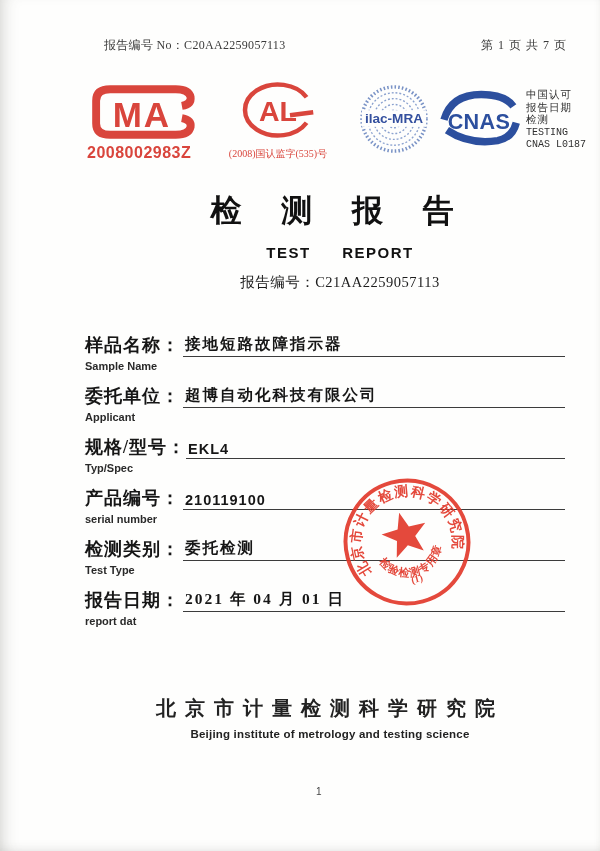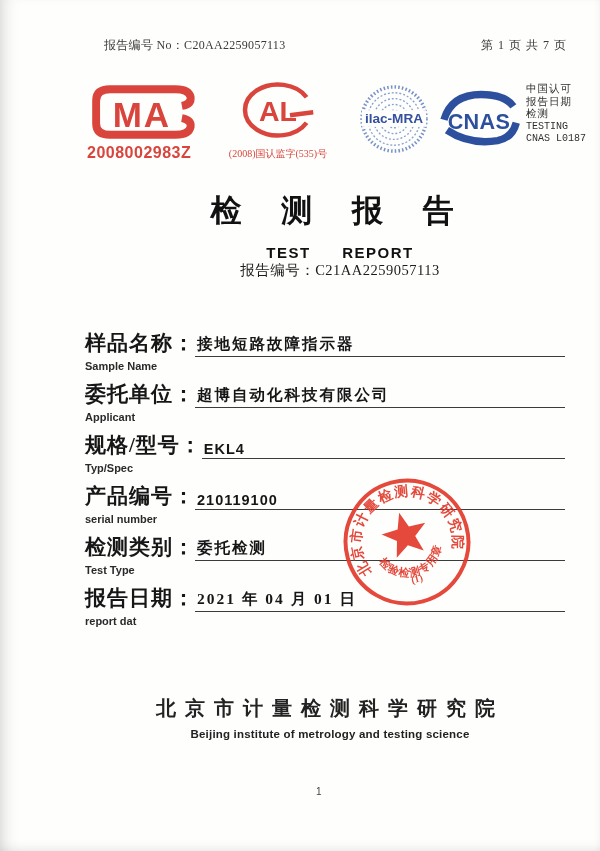--- a/index.html
+++ b/index.html
@@ -16,32 +16,32 @@
   .hdr-left .num{font-family:"Liberation Serif",serif;}
   .hdr-right{position:absolute;right:33px;top:37px;font-size:12px;color:#3a3a3a;letter-spacing:1px;}
   
   .logos{position:absolute;left:0;top:80px;width:600px;height:90px;}
   .cma{position:absolute;left:87px;top:4px;width:120px;text-align:left;}
   .cma-num{color:#d9453c;font-family:"Liberation Sans",sans-serif;font-weight:bold;font-size:16px;letter-spacing:.5px;margin-top:0;}
   .cal{position:absolute;left:222px;top:0;width:112px;text-align:center;}
   .cal-cap{color:#d9453c;font-size:10px;margin-top:3px;letter-spacing:0;white-space:nowrap;}
   .ilac{position:absolute;left:359px;top:3px;}
   .cnas{position:absolute;left:438px;top:8px;}
-  .cnas-cap{position:absolute;left:526px;top:3px;font-size:10.5px;line-height:12.5px;color:#2f2f2f;letter-spacing:1px;}
+  .cnas-cap{position:absolute;left:526px;top:9px;font-size:10.5px;line-height:12.5px;color:#2f2f2f;letter-spacing:1px;}
   .cnas-cap .mono{font-family:"Liberation Mono",monospace;font-size:10px;letter-spacing:0;}
   
   .title-wrap{position:absolute;left:110px;top:190px;width:460px;text-align:center;}
   .title-zh{font-size:31px;font-weight:bold;letter-spacing:16px;color:#111;}
   .title-en{font-family:"Liberation Sans",sans-serif;font-weight:bold;font-size:15px;letter-spacing:1.5px;word-spacing:26px;margin-top:12px;color:#111;}
-  .title-no{font-size:14.5px;color:#1c1c1c;letter-spacing:.5px;}
+  .title-no{font-size:14.5px;margin-top:12px;color:#1c1c1c;letter-spacing:.5px;}
   
   .fields{position:absolute;left:85px;top:333px;width:480px;}
   .frow{margin-bottom:10px;}
   .frow .line1{display:flex;align-items:flex-end;height:24px;}
-  .flabel{flex:0 0 98px;font-size:21px;font-weight:600;color:#161616;letter-spacing:1px;white-space:nowrap;}
+  .flabel{flex:0 0 98px;font-size:18px;font-weight:600;color:#161616;letter-spacing:1px;white-space:nowrap;}
   .fval-box{flex:1 1 auto;border-bottom:1.3px solid #3c3c3c;height:24px;display:flex;align-items:flex-end;}
   .fval{font-size:15.5px;font-weight:600;color:#161616;letter-spacing:2px;padding:0 0 1px 2px;white-space:nowrap;}
   .fval.sans{font-family:"Liberation Sans",sans-serif;font-weight:bold;letter-spacing:1px;font-size:14.5px;}
   .fsub{font-family:"Liberation Sans",sans-serif;font-weight:bold;font-size:11px;color:#2a2a2a;margin-top:3px;height:14px;}
   
   .stamp{position:absolute;left:341px;top:476px;width:132px;height:132px;opacity:.92;transform:rotate(-15deg);}
   
   .footer{position:absolute;left:70px;top:695px;width:520px;text-align:center;}
   .inst-zh{font-size:20px;font-weight:600;letter-spacing:9px;color:#222;}
   .inst-en{font-family:"Liberation Sans",sans-serif;font-weight:bold;font-size:11.5px;margin-top:6px;letter-spacing:.2px;color:#222;}

